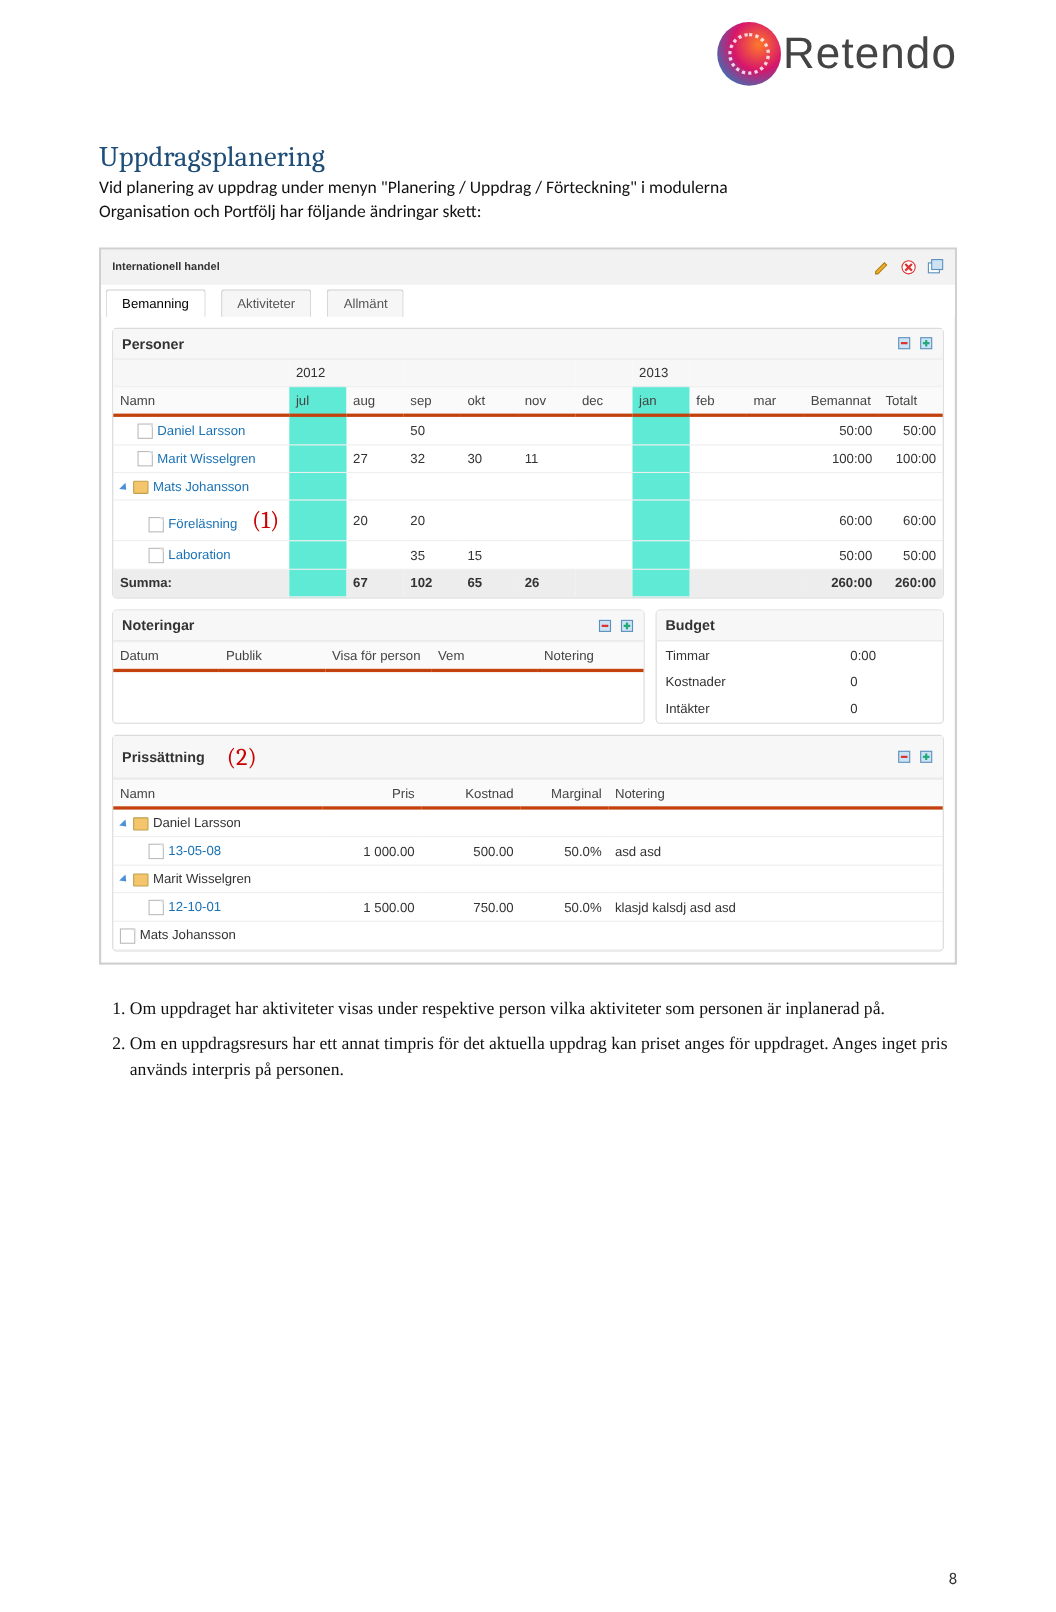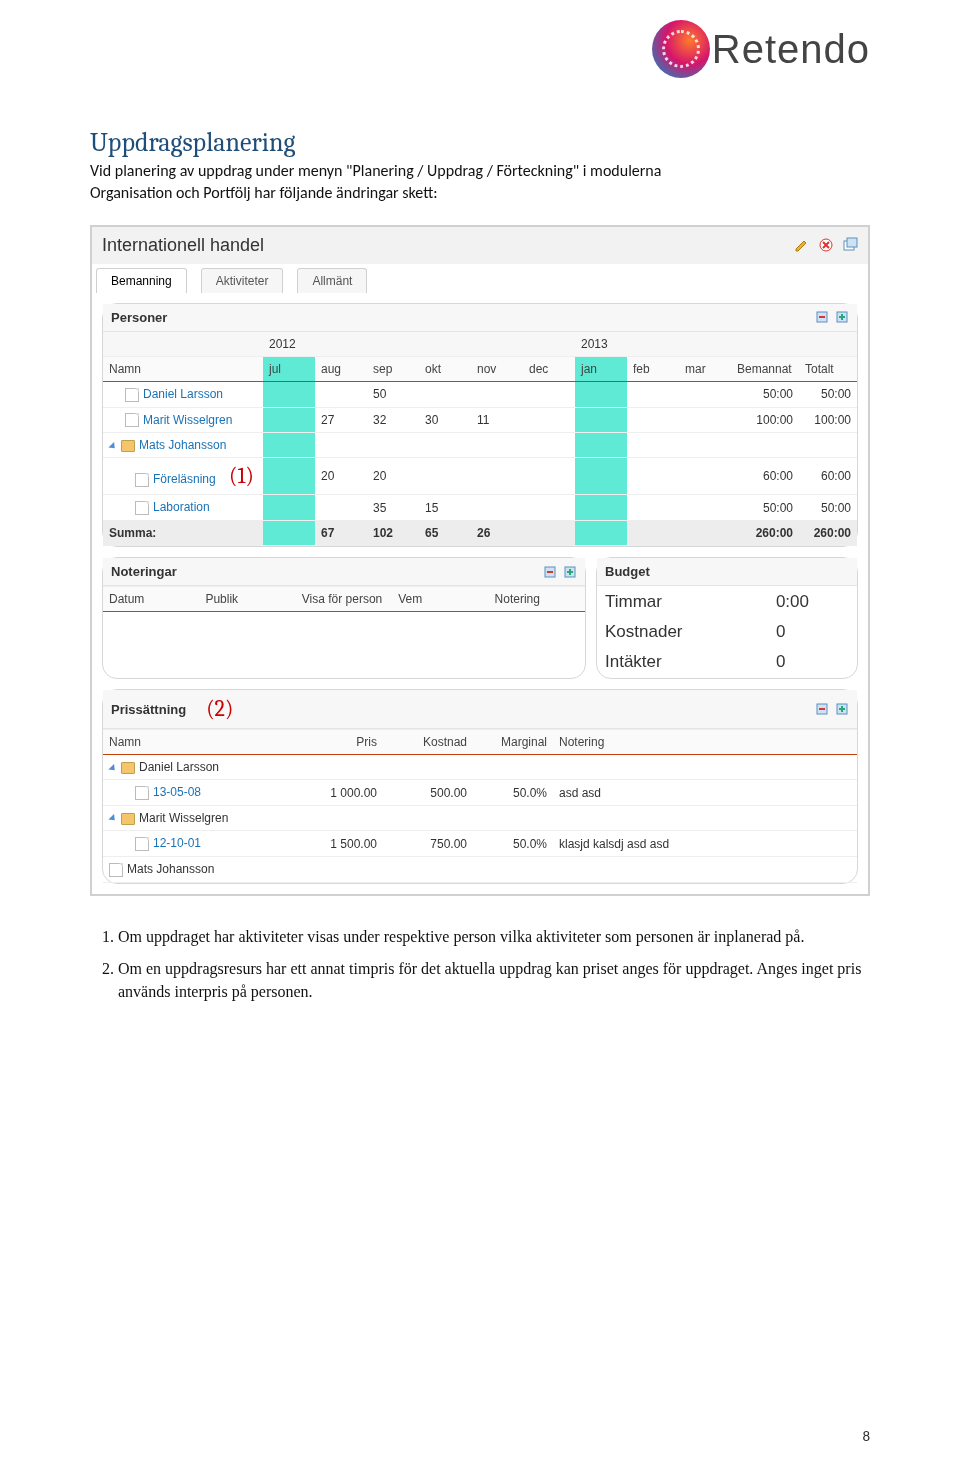--- a/index.html
+++ b/index.html
@@ -4,48 +4,48 @@
 <style>
   html,body{margin:0;padding:0;background:#fff;font-family:"Segoe UI",Arial,sans-serif;color:#111}
   .page{width:960px;min-height:1465px;position:relative;margin:0 auto;padding:0 90px 40px 90px;box-sizing:border-box}
   .logo-block{display:flex;align-items:center;justify-content:flex-end;gap:2px;padding-top:20px}
   .logo-mark{width:58px;height:58px;border-radius:50%;background:radial-gradient(circle at 65% 35%,#ff7a2a,#d6156b 45%,#2a7bbd 85%);position:relative}
   .logo-mark::after{content:"";position:absolute;inset:10px;border-radius:50%;border:3px dotted #fff;opacity:.8}
   .logo-text{font-size:40px;font-weight:300;color:#444;letter-spacing:1px}
   .doc-h1{color:#1f4e79;font-family:Cambria,Georgia,serif;font-size:26px;margin:50px 0 2px 0;font-weight:400}
   .doc-text{font-family:Calibri,Arial,sans-serif;font-size:16px;line-height:1.4;margin:0 0 20px 0}
   .app{border:2px solid #d0d0d0;background:#fff;margin:6px 0 30px 0;font-size:12px;color:#333}
-  .title-bar{background:#f2f2f2;display:flex;align-items:center;padding:8px 10px;font-weight:400;font-size:18px;color:#333}
+  .title-bar{background:#f2f2f2;display:flex;align-items:center;padding:8px 10px;font-weight:700;font-size:10px;color:#333}
   .title-bar .sp{flex:1}
   .tb-icon{margin-left:8px;display:inline-flex}
   .tabs{display:flex;gap:14px;background:#fff;padding:4px 4px 0 4px}
   .tab{border:1px solid #d0d0d0;border-bottom:none;padding:5px 14px;background:#f6f6f6;font-size:12px;color:#555;border-radius:3px 3px 0 0}
   .tab.active{background:#fff;color:#000}
-  .panel{margin:10px;border:1px solid #d7d7d7;border-radius:15px}
+  .panel{margin:10px;border:1px solid #d7d7d7;border-radius:4px}
   .panel-hd{display:flex;align-items:center;background:#f7f7f7;padding:6px 8px;font-weight:700;font-size:13px;border-bottom:1px solid #e5e5e5}
   .panel-hd .sp{flex:1}
   .mini-ico{display:inline-flex;margin-left:6px}
   .tbl{width:100%;border-collapse:collapse;table-layout:fixed;font-size:12px}
-  .tbl th{text-align:left;padding:5px 6px;font-weight:400;color:#444;border-bottom:1px solid #c2410c}
+  .tbl th{text-align:left;padding:5px 6px;font-weight:400;color:#444;border-bottom:3px solid #c2410c}
   .tbl td{padding:5px 6px;border-bottom:1px solid #eee}
   .tbl .num{text-align:right}
   .tbl .hl{background:#5eead4}
   .super-row td{background:#f7f7f7;font-weight:400}
   .sum-row td{background:#ededed;font-weight:700;border-top:1px solid #888}
   .name-cell{color:#1a72b5}
   .hdr-row th{background:#fafafa;border-top:1px solid #eee}
   .tree-ico{width:12px;height:12px;display:inline-block;margin-right:4px;vertical-align:middle}
   .doc-ico{width:12px;height:12px;border:1px solid #bbb;display:inline-block;margin:0 4px 0 0;vertical-align:middle;background:#fff;position:relative}
   .doc-ico::after{content:"";position:absolute;right:-1px;top:-1px;border-top:4px solid #dcdcdc;border-left:4px solid transparent}
   .fold-ico{width:12px;height:10px;display:inline-block;background:#f4c56a;border:1px solid #bfa14b;border-radius:1px;margin-right:4px;vertical-align:middle}
   .caret{display:inline-block;width:0;height:0;border-top:5px solid #4b8fd8;border-right:4px solid transparent;border-bottom:0;border-left:4px solid transparent;transform:rotate(-45deg);margin-right:4px;vertical-align:middle}
   .two-col{display:flex;gap:10px;margin:10px}
   .two-col .left{flex:1}
   .two-col .right{width:260px}
-  .kv{width:100%;font-size:17px}
+  .kv{width:100%;font-size:12px}
   .kv td{padding:4px 6px}
   .annot{color:#c00;font-family:Cambria,serif;font-size:22px}
   ol.notes{font-family:Liberation Serif, serif;font-size:16px;padding-left:28px}
   ol.notes li{margin-bottom:10px;line-height:1.4}
   .page-num{position:absolute;bottom:20px;right:90px;font-family:Calibri,Arial,sans-serif;font-size:15px;color:#333}
   .name-col{width:160px}
   svg{display:block}
 </style>
 </head>
 <body>

